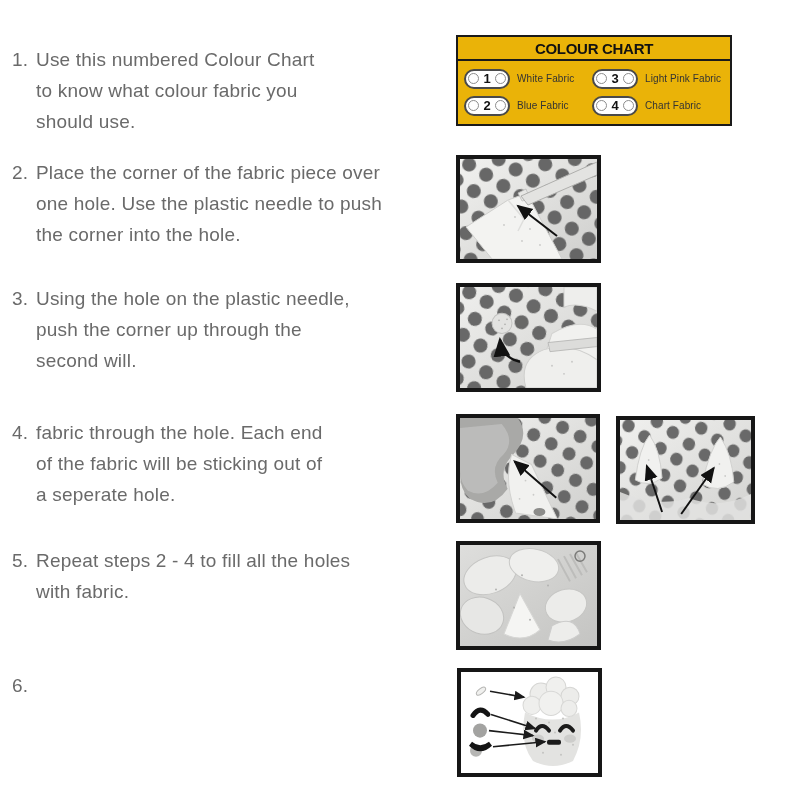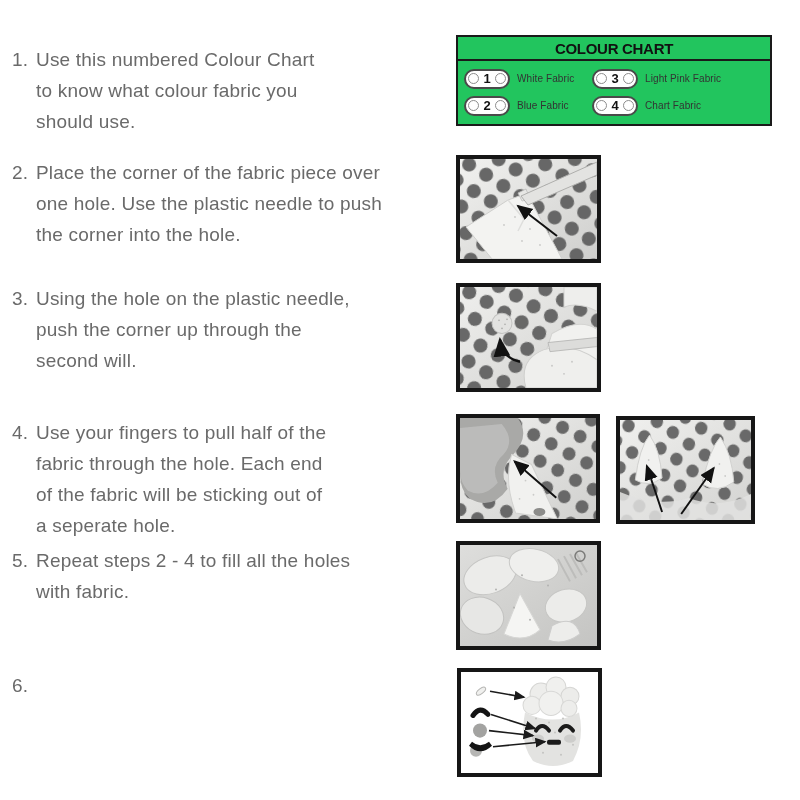--- a/index.html
+++ b/index.html
@@ -5,21 +5,21 @@
   html,body{margin:0;padding:0;}
   body{width:800px;height:800px;background:#ffffff;font-family:"Liberation Sans",sans-serif;}
   .page{position:relative;width:800px;height:800px;background:#ffffff;overflow:hidden;}
 
   
   .step{position:absolute;left:12px;display:flex;color:#6a6a6a;font-size:19px;line-height:31px;letter-spacing:0.2px;}
   .step .num{width:24px;flex:0 0 24px;}
   .step .lines div{white-space:nowrap;}
 
   
-  .chart{position:absolute;left:456px;top:35px;width:316px;border:2px solid #1a1a1a;background:#22c55e;box-sizing:border-box;}
+  .chart{position:absolute;left:456px;top:35px;width:276px;border:2px solid #1a1a1a;background:#eab308;box-sizing:border-box;}
   .chart-title{border-bottom:2px solid #1a1a1a;text-align:center;font-weight:700;font-size:15px;letter-spacing:-0.3px;color:#111;padding:3px 0 2px 0;}
   .chart-body{display:flex;padding:6px 4px 7px 6px;}
   .chart-col{display:flex;flex-direction:column;gap:4px;}
   .chart-col.c1{width:128px;}
   .chart-col.c2{flex:1;}
   .chart-item{display:flex;align-items:center;gap:7px;height:23px;}
   .badge{width:46px;height:20px;flex:0 0 46px;border:2px solid #4a4a4a;border-radius:11px;display:flex;align-items:center;justify-content:space-between;padding:0 2px;box-sizing:border-box;background:#fff;}
   .badge .circ{width:11px;height:11px;border:1.5px solid #8d8d8d;border-radius:50%;box-sizing:border-box;}
   .badge .n{font-weight:700;font-size:13px;color:#111;line-height:1;}
   .chart-label{font-size:10px;color:#333;white-space:nowrap;letter-spacing:0.1px;}
@@ -62,21 +62,20 @@
     <div class="lines">
       <div>Using the hole on the plastic needle,</div>
       <div>push the corner up through the</div>
       <div>second will.</div>
     </div>
   </div>
 
   <div class="step" style="top:417px;">
     <span class="num">4.</span>
     <div class="lines">
-      <div>Use your fingers to pull half of the</div>
       <div>fabric through the hole. Each end</div>
       <div>of the fabric will be sticking out of</div>
       <div>a seperate hole.</div>
     </div>
   </div>
 
   <div class="step" style="top:545px;">
     <span class="num">5.</span>
     <div class="lines">
       <div>Repeat steps 2 - 4 to fill all the holes</div>

